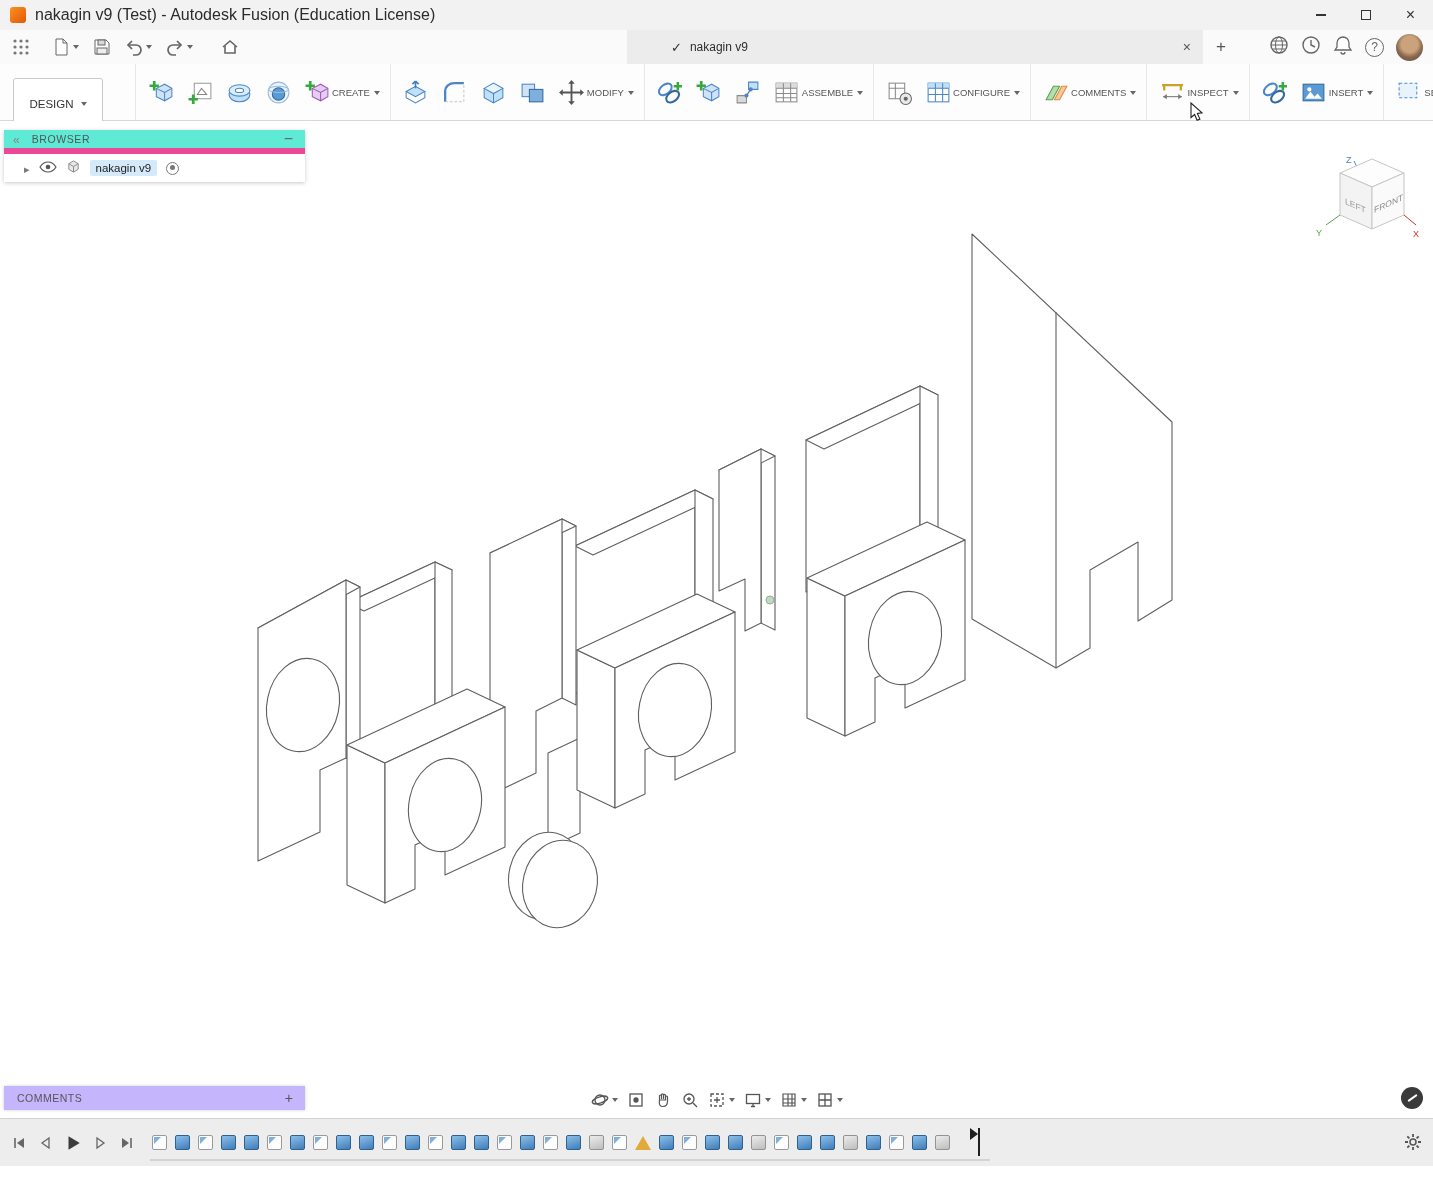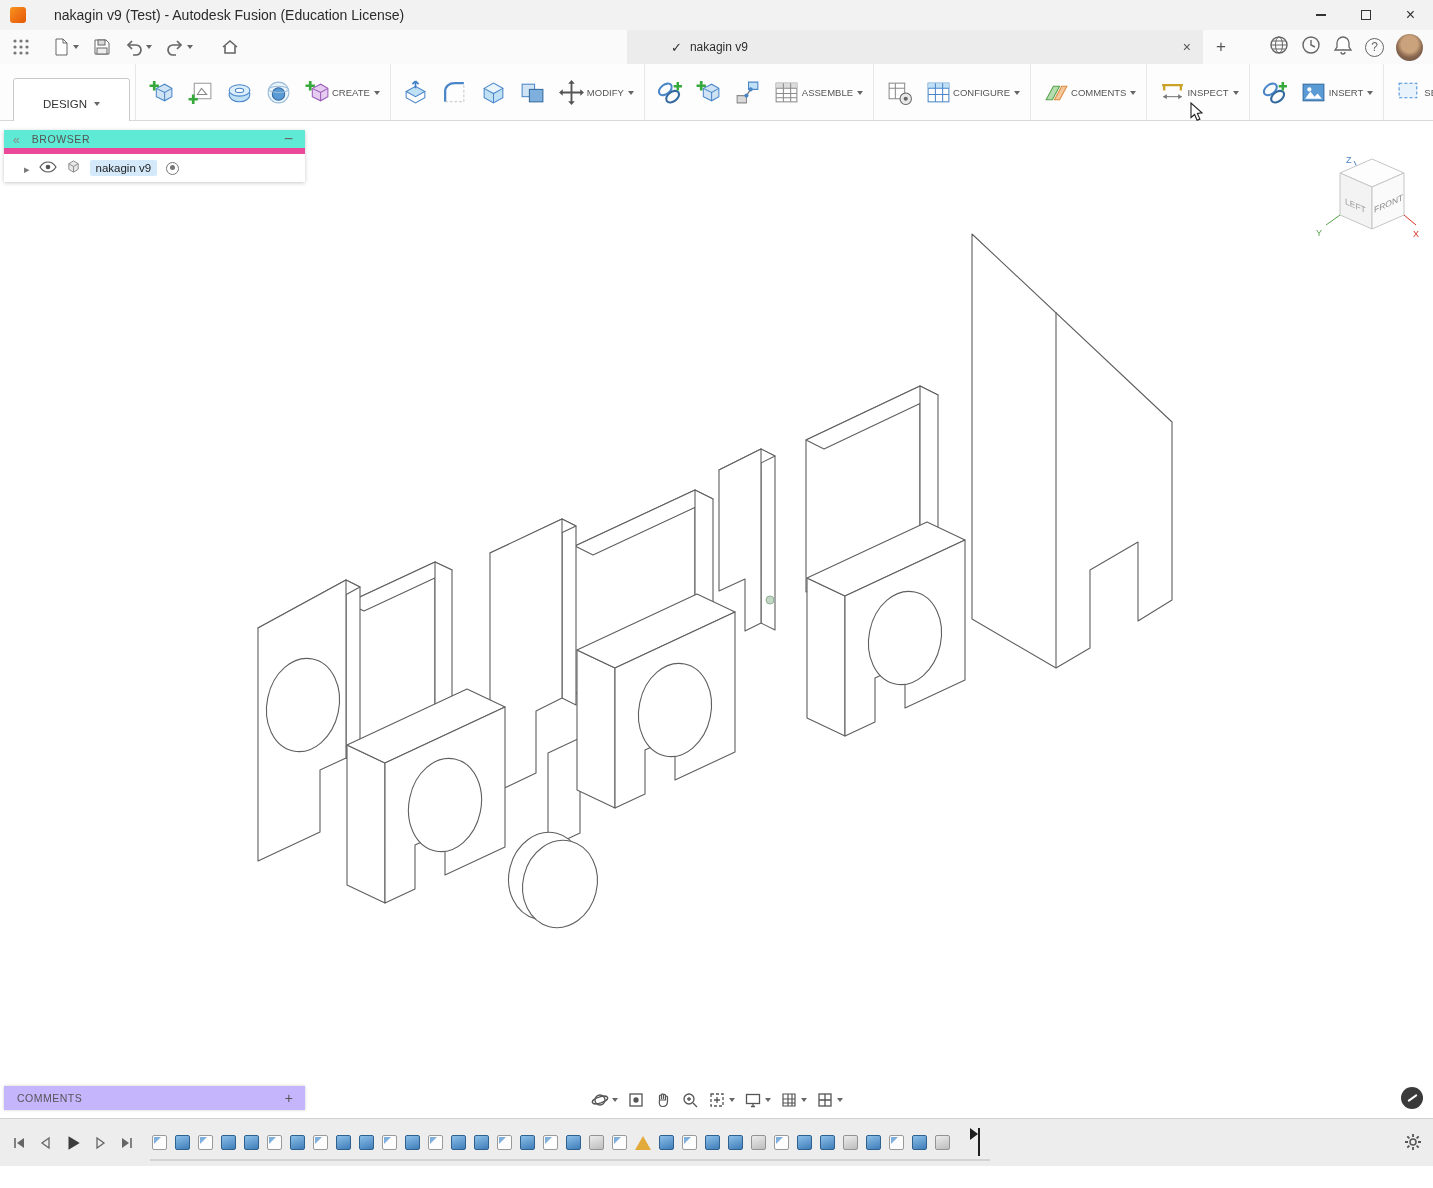--- a/index.html
+++ b/index.html
@@ -4,21 +4,21 @@
 <style>
   *{margin:0;padding:0;box-sizing:border-box}
   html,body{width:1433px;height:1188px;overflow:hidden;background:#fff;
     font-family:"Liberation Sans", sans-serif;-webkit-user-select:none;user-select:none}
   .caret{display:inline-block;width:0;height:0;border-left:3.5px solid transparent;
     border-right:3.5px solid transparent;border-top:4px solid #666}
   
   .titlebar{height:30px;background:#f2f2f2;display:flex;align-items:center;position:relative}
   .app-logo{width:16px;height:16px;margin-left:10px;border-radius:3px;
     background:linear-gradient(135deg,#f7941e 0%,#ef7013 55%,#e05a00 100%)}
-  .title-text{margin-left:28px;font-size:14px;color:#2b2b2b}
+  .title-text{margin-left:9px;font-size:16px;color:#2b2b2b}
   .win-controls{position:absolute;right:0;top:0;height:30px;display:flex}
   .wc{width:45px;height:30px;display:flex;align-items:center;justify-content:center;color:#333}
   .wc-min i{display:block;width:10px;height:1.5px;background:#333}
   .wc-max i{display:block;width:10px;height:10px;border:1.2px solid #333}
   .wc-close::before{content:"×";font-size:16px;line-height:1}
   
   .app-header{position:relative}
   .toolbar-row{position:relative;height:34px;background:#fafafa;display:flex;align-items:center}
   .tb-left{display:flex;align-items:center;padding-left:8px}
   .tbtn{height:26px;display:flex;align-items:center;justify-content:center;padding:0 4px;margin-right:6px}
@@ -45,21 +45,21 @@
   .rtab.active{color:#1f1f1f;box-shadow:inset 0 -2px 0 #3c3c3c}
   .rtab.gap{margin-left:28px}
   
   .ribbon{height:57px;background:#fdfdfd;border-bottom:1px solid #d8d8d8;display:flex;padding-left:135px}
   .rgroup{display:flex;flex-direction:row;align-items:center;justify-content:center;
     padding:2px 10px;border-right:1px solid #e7e7e7}
   .rgroup:first-child{border-left:1px solid #e7e7e7}
   .rgroup-icons{display:flex;align-items:center;gap:9px;height:36px}
   .ricon{width:30px;height:30px;display:flex;align-items:center;justify-content:center}
   .rgroup-label{display:flex;align-items:center;gap:4px;font-size:9.5px;color:#555;margin-top:1px}
-  .design-btn{position:absolute;left:13px;top:48px;width:117px;height:52px;background:#fff;
+  .design-btn{position:absolute;left:13px;top:48px;width:90px;height:52px;background:#fff;
     border:1px solid #c9c9c9;border-radius:3px;display:flex;align-items:center;justify-content:center;
     gap:7px;font-size:11.5px;color:#333}
   .cursor-overlay{position:absolute;left:1190px;top:72px;z-index:40}
   
   .canvas{position:relative;height:997px;background:#fff;overflow:hidden}
   .model-svg{position:absolute;left:0;top:0;width:1433px;height:997px}
   
   .browser-panel{position:absolute;left:4px;top:9px;width:301px;background:#fff;
     box-shadow:0 1px 4px rgba(0,0,0,.22);z-index:10}
   .bp-header{height:24px;display:flex;align-items:center;background:#5eead4;border-bottom:6px solid #ec4899}

